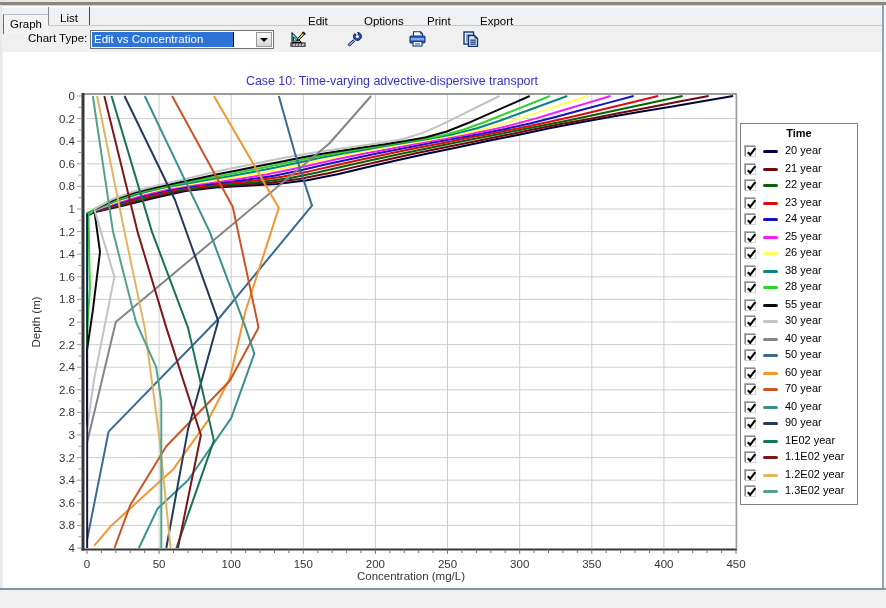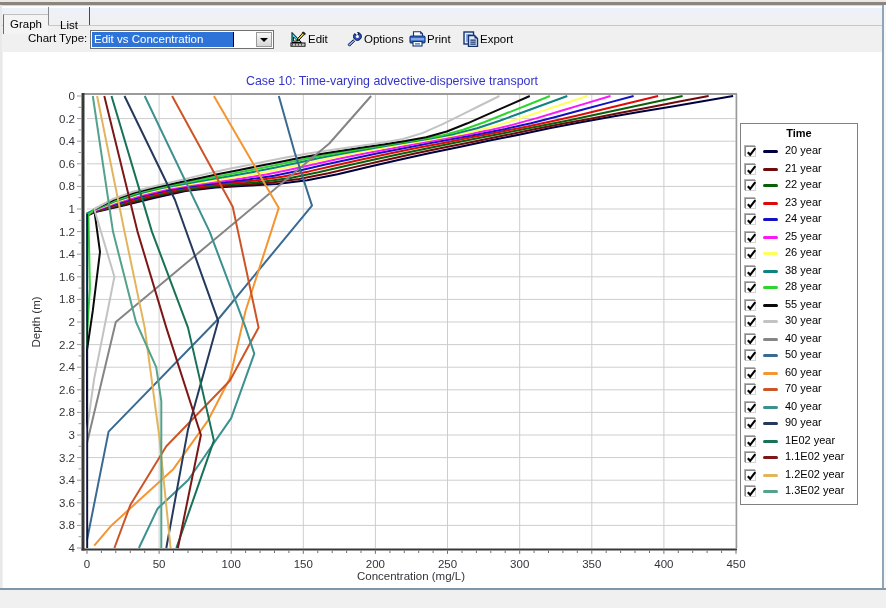--- a/index.html
+++ b/index.html
@@ -7,34 +7,34 @@
 .abs { position:absolute; }
 #topstrip1 { left:0; top:0; width:886px; height:2px; background:#ebe8e3; }
 #topstrip2 { left:0; top:2px; width:886px; height:3px; background:#8a857f; }
 #topstrip2b { left:0; top:5px; width:886px; height:1px; background:#d9d5d0; }
 #topstrip3 { left:0; top:6px; width:886px; height:2px; background:#fdfdfd; }
 #leftedge { left:0; top:5px; width:2px; height:585px; background:#e9e9e9; }
 #tabrow { left:0; top:8px; width:886px; height:18px; background:linear-gradient(#ecf2f9,#f0f0f0); }
 #tabline { left:0; top:25px; width:886px; height:1px; background:#c8c8c8; }
 .tab { position:absolute; font-size:11.5px; color:#000; text-align:center; }
 #tab1 { left:3px; top:14px; width:45px; height:20px; background:#f4f4f4; border-left:1px solid #6a6a6a; border-top:1px solid #c0c0c0; line-height:19px; z-index:3; }
-#tab2 { left:49px; top:18px; width:40px; height:18px; line-height:15px; z-index:2; }
+#tab2 { left:49px; top:11px; width:40px; height:18px; line-height:15px; z-index:2; }
 #tabdiv1 { left:48px; top:7px; width:1px; height:18px; background:#8a8a8a; }
 #tabdiv2 { left:89px; top:7px; width:1px; height:18px; background:#4a4a4a; }
 #toolbar { left:3px; top:26px; width:880px; height:26px; background:#f0f0f0; }
 #content { left:3px; top:52px; width:880px; height:538px; background:#ffffff; }
 #rightedge { left:882px; top:5px; width:4px; height:583px; background:#f6f9fb; border-left:2px solid #90a5b8; }
 #bottombar { left:0; top:588px; width:886px; height:20px; background:#f0f0f0; border-top:2px solid #7f96a9; }
 #ctlabel { left:28px; top:32px; font-size:11.5px; color:#000; }
 #combo { left:90px; top:30px; width:184px; height:19px; background:#fff; border:1px solid #707070; }
 #combosel { left:92px; top:32px; width:141px; height:15px; background:#2e74d8; color:#fff; font-size:11.5px; line-height:15px; padding-left:2px; white-space:nowrap; }
 #combosel:after { content:""; position:absolute; right:-1px; top:0; width:1px; height:15px; background:#000; }
 #combobtn { left:256px; top:32px; width:16px; height:15px; background:linear-gradient(#f8f8f8,#d6d6d6); border:1px solid #999; }
 #combobtn:after { content:""; position:absolute; left:3px; top:5px; border-left:4.5px solid transparent; border-right:4.5px solid transparent; border-top:4.5px solid #000; }
-.tbtxt { position:absolute; font-size:11.5px; color:#000; top:33px; }
+.tbtxt { position:absolute; font-size:11.5px; color:#000; top:15px; }
 svg.icon { position:absolute; top:31px; }
 #legend { left:740px; top:123px; width:118px; height:382px; background:#fff; border:1px solid #808080; }
 #legtitle { left:740px; top:127px; width:118px; text-align:center; font-size:11px; font-weight:bold; color:#000; }
 .lr { position:absolute; left:745px; height:17px; }
 .cb { position:absolute; left:0; top:2px; width:11px; height:11px; background:#fff; border-top:1px solid #8a8a8a; border-left:1px solid #8a8a8a; border-right:1px solid #d4d4d4; border-bottom:1px solid #d4d4d4; box-shadow:-1px -1px 0 #b4b4b4; }
 .cb svg { position:absolute; left:0px; top:0px; }
 .ls { position:absolute; left:18px; top:6px; width:15px; height:3px; border-radius:1.5px; }
 .lt { position:absolute; left:40px; top:0px; font-size:11px; color:#000; white-space:nowrap; }
 .tick { font-size:11.5px; fill:#33333a; font-family:"Liberation Sans", sans-serif; }
 .title { font-size:12.4px; font-weight:400; fill:#3333cc; font-family:"Liberation Sans", sans-serif; }

